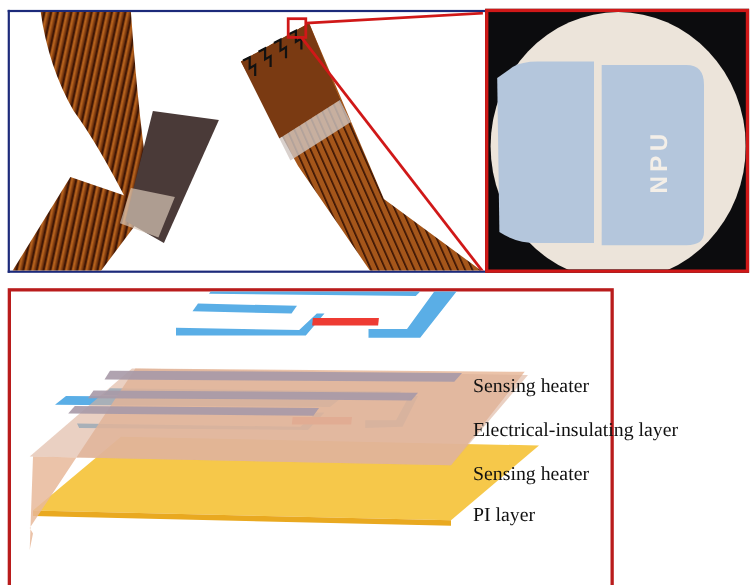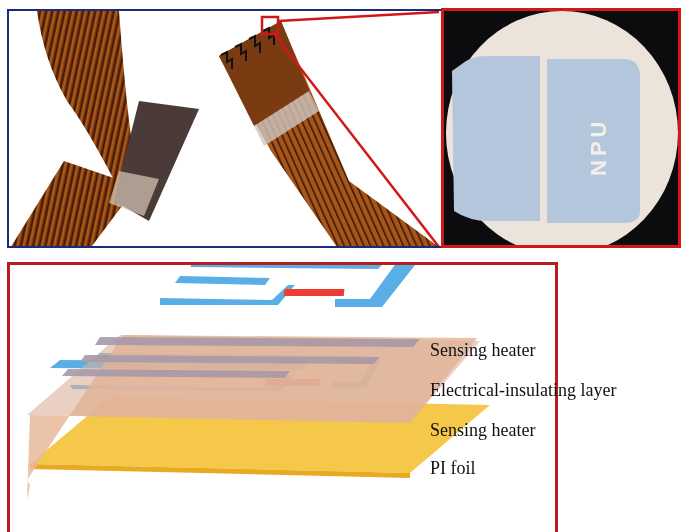--- a/index.html
+++ b/index.html
@@ -86,14 +86,14 @@
       <polygon points="185,-5 375,-3 368,4 180,2"></polygon>
       <polygon points="170,11 260,13 255,20 165,18"></polygon>
       <polygon points="150,33 262,35 278,20 285,20 268,40 150,40"></polygon>
       <polygon points="325,34 360,34 395,-14 420,-19 372,42 325,42"></polygon>
     </g>
     <rect x="277" y="24" width="60" height="7" fill="#ee3b33" transform="skewX(-6)"></rect>
   </svg>
   <div class="label" style="left:420px;top:75px;">Sensing heater</div>
   <div class="label" style="left:420px;top:115px;text-align:center;">Electrical-insulating layer</div>
   <div class="label" style="left:420px;top:155px;">Sensing heater</div>
-  <div class="label" style="left:420px;top:193px;">PI foil</div>
+  <div class="label" style="left:420px;top:193px;">PI layer</div>
 </div>
 
 </body></html>

